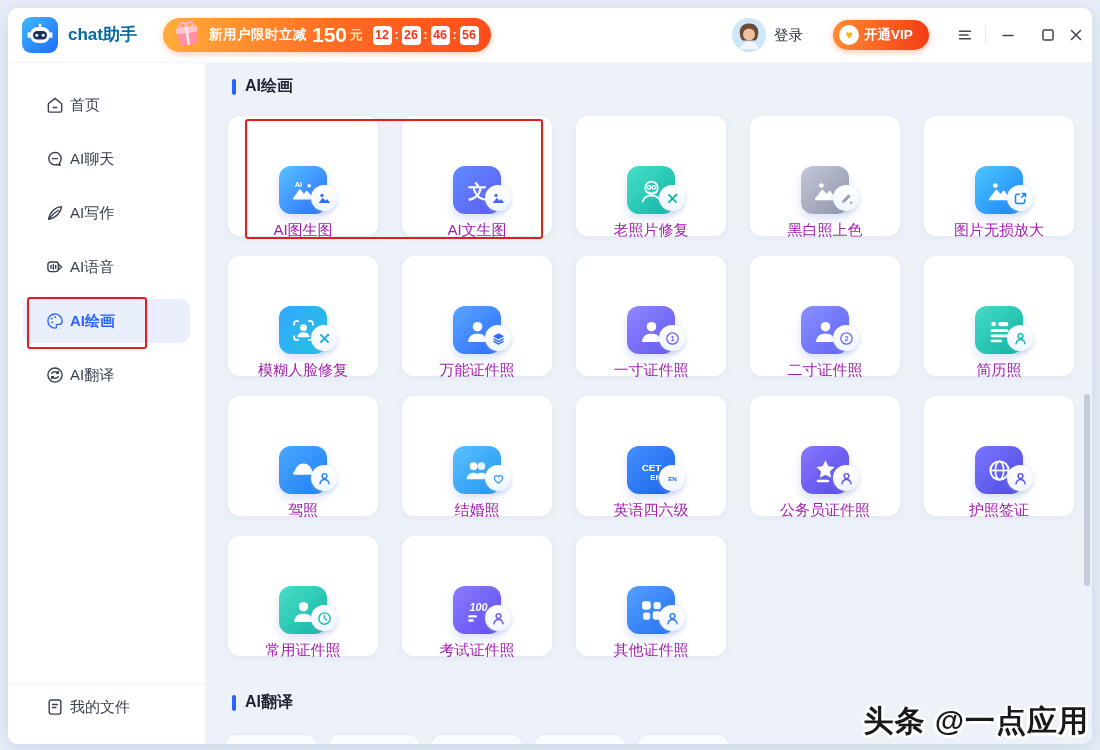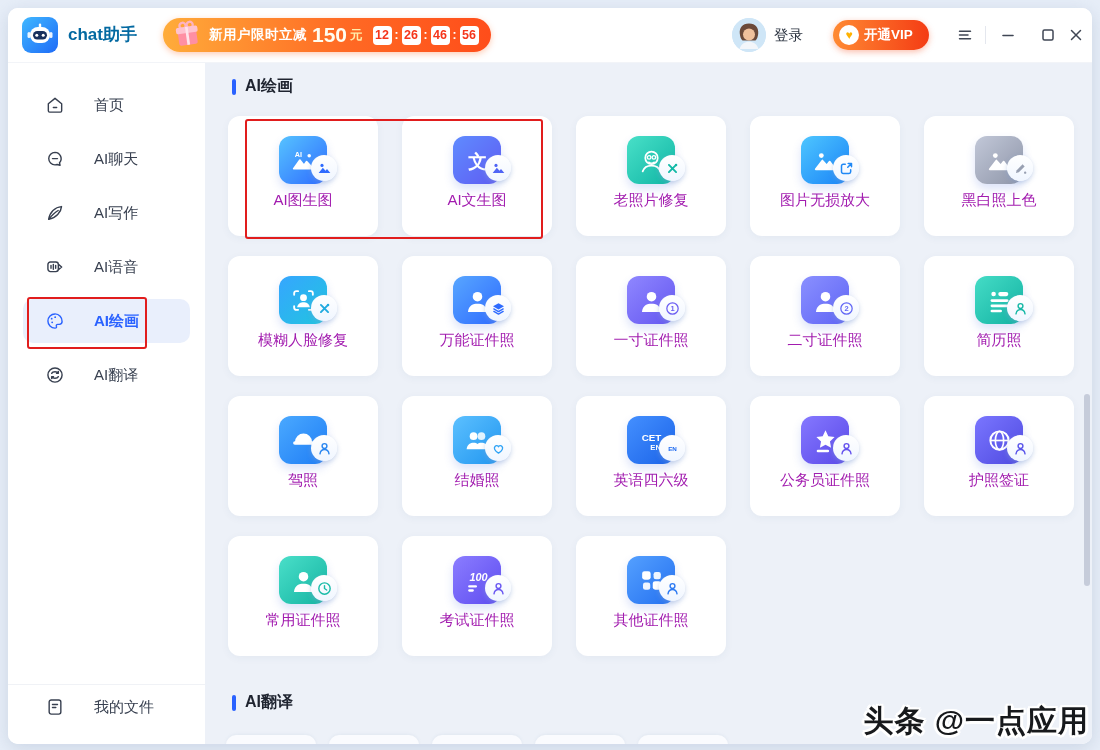--- a/index.html
+++ b/index.html
@@ -26,21 +26,21 @@
     background:linear-gradient(90deg,#ff8a33,#f43c14);box-shadow:0 2px 6px rgba(244,70,20,.35);cursor:pointer;}
   .vip-heart{width:20px;height:20px;border-radius:50%;background:#fff;margin:0 5px 0 6px;display:flex;align-items:center;justify-content:center;
     color:#ffb200;font-size:12px;line-height:1;}
   .vip-label{color:#fff;font-size:13.5px;font-weight:bold;}
   .winctl{position:absolute;top:19px;width:16px;height:16px;color:#3f4654;cursor:pointer;}
   .winctl svg{width:16px;height:16px;display:block;}
   .ctl-sep{position:absolute;left:977px;top:18px;width:1px;height:18px;background:#e4e7ee;}
   
   .content{flex:1;display:flex;min-height:0;}
   .sidebar{position:relative;width:197px;flex:0 0 197px;background:#fff;}
-  .side-item{height:44px;margin:0 15px 10px 15px;display:flex;align-items:center;gap:29px;padding-left:22px;border-radius:10px;
+  .side-item{height:44px;margin:0 15px 10px 15px;display:flex;align-items:center;gap:5px;padding-left:22px;border-radius:10px;
     color:#384050;cursor:pointer;}
   .side-item.first{margin-top:20px;}
   .side-item.active{background:#e9effc;color:#2a62ff;font-weight:bold;}
   .side-ico{width:20px;height:20px;display:flex;}
   .side-ico svg{width:20px;height:20px;}
   .side-label{font-size:15px;}
   .side-divider{position:absolute;left:0;top:621px;width:197px;height:1px;background:#f0f2f6;}
   .side-bottom{position:absolute;left:15px;right:15px;top:622px;margin:0;}
   .anno-box{position:absolute;border:2px solid #e11d1d;border-radius:3px;pointer-events:none;z-index:5;}
   .anno-side{left:19px;top:234px;width:116px;height:48px;}
@@ -48,21 +48,21 @@
   .main{position:relative;flex:1;background:#edf1f8;overflow:hidden;}
   .sec-title{position:absolute;display:flex;align-items:center;gap:9px;}
   .sec-bar{width:4px;height:16px;border-radius:2px;background:#2a62ff;}
   .sec-label{font-size:16px;font-weight:bold;color:#1f2430;}
   .sec-1{left:27px;top:13px;}
   .sec-2{left:27px;top:629px;}
   .grid{position:absolute;left:23px;top:53px;width:846px;display:grid;grid-template-columns:repeat(5,150px);
     grid-auto-rows:120px;column-gap:24px;row-gap:20px;}
   .card{background:#fff;border-radius:12px;box-shadow:0 2px 8px rgba(40,70,120,.05);display:flex;flex-direction:column;
     align-items:center;padding-top:20px;box-sizing:border-box;cursor:pointer;}
-  .tile-wrap{position:relative;width:48px;height:40px;}
+  .tile-wrap{position:relative;width:48px;height:40px;margin-top:30px;}
   .tile{width:48px;height:48px;border-radius:12px;display:flex;align-items:center;justify-content:center;
     box-shadow:0 5px 10px rgba(60,100,220,.18);}
   .tile svg{width:27px;height:27px;}
   .badge{position:absolute;right:-10px;bottom:-5px;width:26px;height:26px;border-radius:50%;
     background:linear-gradient(180deg,#ffffff,#f0f6ff);box-shadow:0 2px 5px rgba(130,160,210,.45);
     display:flex;align-items:center;justify-content:center;}
   .badge svg{width:15px;height:15px;}
   .card-label{margin-top:15px;font-size:15px;color:#a21caf;}
   .anno-cards{left:40px;top:56px;width:294px;height:116px;}
   .stub{position:absolute;top:672px;height:16px;width:90px;border-radius:10px 10px 0 0;background:#fafbfe;box-shadow:0 -1px 3px rgba(150,170,200,.12);}
@@ -282,51 +282,51 @@
                   <svg viewBox="0 0 18 18">
                     <path d="M4.7 4.7l8.6 8.6M13.3 4.7l-8.6 8.6" stroke="currentColor" stroke-width="2.3" stroke-linecap="round" fill="none"></path>
                     <circle cx="13.3" cy="4.9" r="1.5" fill="currentColor"></circle>
                   </svg>
                 </span>
               </span>
               <span class="card-label">老照片修复</span>
             </div>
             <div class="card">
               <span class="tile-wrap">
+                <span class="tile" style="background:linear-gradient(135deg,#c2c8d8,#8e95a8)">
+                  <svg viewBox="0 0 26 26">
+                    <circle cx="9" cy="8.3" r="2.3" fill="#fff"></circle>
+                    <path d="M3.5 21.5 10 13l4.2 4.6L17 14l5.5 7.5Z" fill="#fff" stroke="#fff" stroke-width="1.6" stroke-linejoin="round"></path>
+                  </svg>
+                </span>
+                <span class="badge" style="color:#98a0b2">
+                  <svg viewBox="0 0 18 18">
+                    <path d="M3.5 14.5l1-3.5 7-7 2.5 2.5-7 7Z" fill="currentColor"></path>
+                    <circle cx="14.6" cy="14" r="1.4" fill="currentColor"></circle>
+                  </svg>
+                </span>
+              </span>
+              <span class="card-label">黑白照上色</span>
+            </div>
+            <div class="card">
+              <span class="tile-wrap">
                 <span class="tile" style="background:linear-gradient(135deg,#4ec6ff,#1a83f7)">
                   <svg viewBox="0 0 26 26">
                     <circle cx="9" cy="8.3" r="2.3" fill="#fff"></circle>
                     <path d="M3.5 21.5 10 13l4.2 4.6L17 14l5.5 7.5Z" fill="#fff" stroke="#fff" stroke-width="1.6" stroke-linejoin="round"></path>
                   </svg>
                 </span>
                 <span class="badge" style="color:#1f88f5">
                   <svg viewBox="0 0 18 18" fill="none" stroke="currentColor" stroke-width="1.8" stroke-linecap="round" stroke-linejoin="round">
                     <path d="M10.5 7.5 15 3M11 3h4v4"></path>
                     <path d="M14 10.5V13a2 2 0 0 1-2 2H5a2 2 0 0 1-2-2V6a2 2 0 0 1 2-2h2.5"></path>
                   </svg>
                 </span>
               </span>
               <span class="card-label">图片无损放大</span>
-            </div>
-            <div class="card">
-              <span class="tile-wrap">
-                <span class="tile" style="background:linear-gradient(135deg,#c2c8d8,#8e95a8)">
-                  <svg viewBox="0 0 26 26">
-                    <circle cx="9" cy="8.3" r="2.3" fill="#fff"></circle>
-                    <path d="M3.5 21.5 10 13l4.2 4.6L17 14l5.5 7.5Z" fill="#fff" stroke="#fff" stroke-width="1.6" stroke-linejoin="round"></path>
-                  </svg>
-                </span>
-                <span class="badge" style="color:#98a0b2">
-                  <svg viewBox="0 0 18 18">
-                    <path d="M3.5 14.5l1-3.5 7-7 2.5 2.5-7 7Z" fill="currentColor"></path>
-                    <circle cx="14.6" cy="14" r="1.4" fill="currentColor"></circle>
-                  </svg>
-                </span>
-              </span>
-              <span class="card-label">黑白照上色</span>
             </div>
             <div class="card">
               <span class="tile-wrap">
                 <span class="tile" style="background:linear-gradient(135deg,#36a6ff,#21c4df)">
                   <svg viewBox="0 0 26 26">
                     <path d="M4 7.5V6a2 2 0 0 1 2-2h1.8M18.2 4H20a2 2 0 0 1 2 2v1.5M22 18.5V20a2 2 0 0 1-2 2h-1.8M7.8 22H6a2 2 0 0 1-2-2v-1.5" stroke="#fff" stroke-width="1.8" fill="none" stroke-linecap="round"></path>
                     <circle cx="13" cy="10.3" r="3.3" fill="#fff"></circle>
                     <path d="M6.8 19.5c.9-3.8 3.6-4.8 6.2-4.8s5.3 1 6.2 4.8Z" fill="#fff"></path>
                   </svg>
                 </span>

